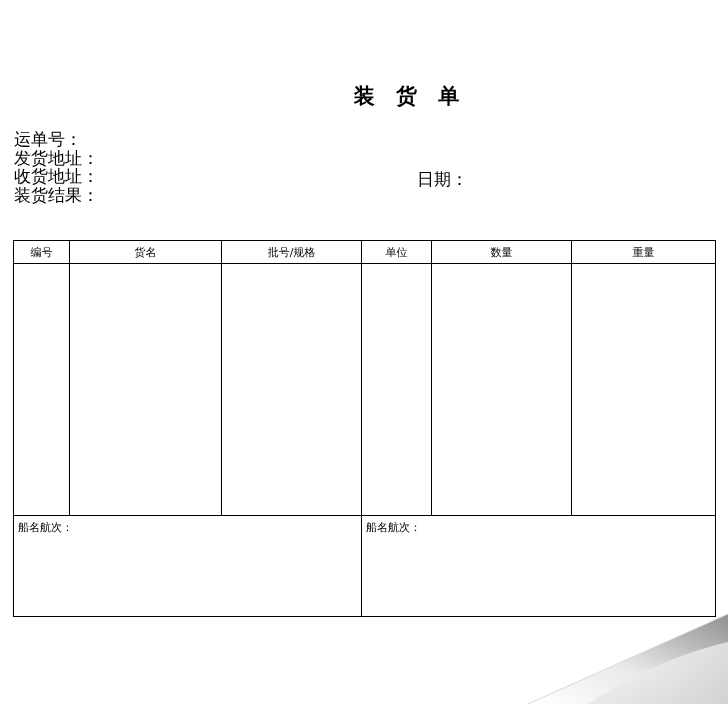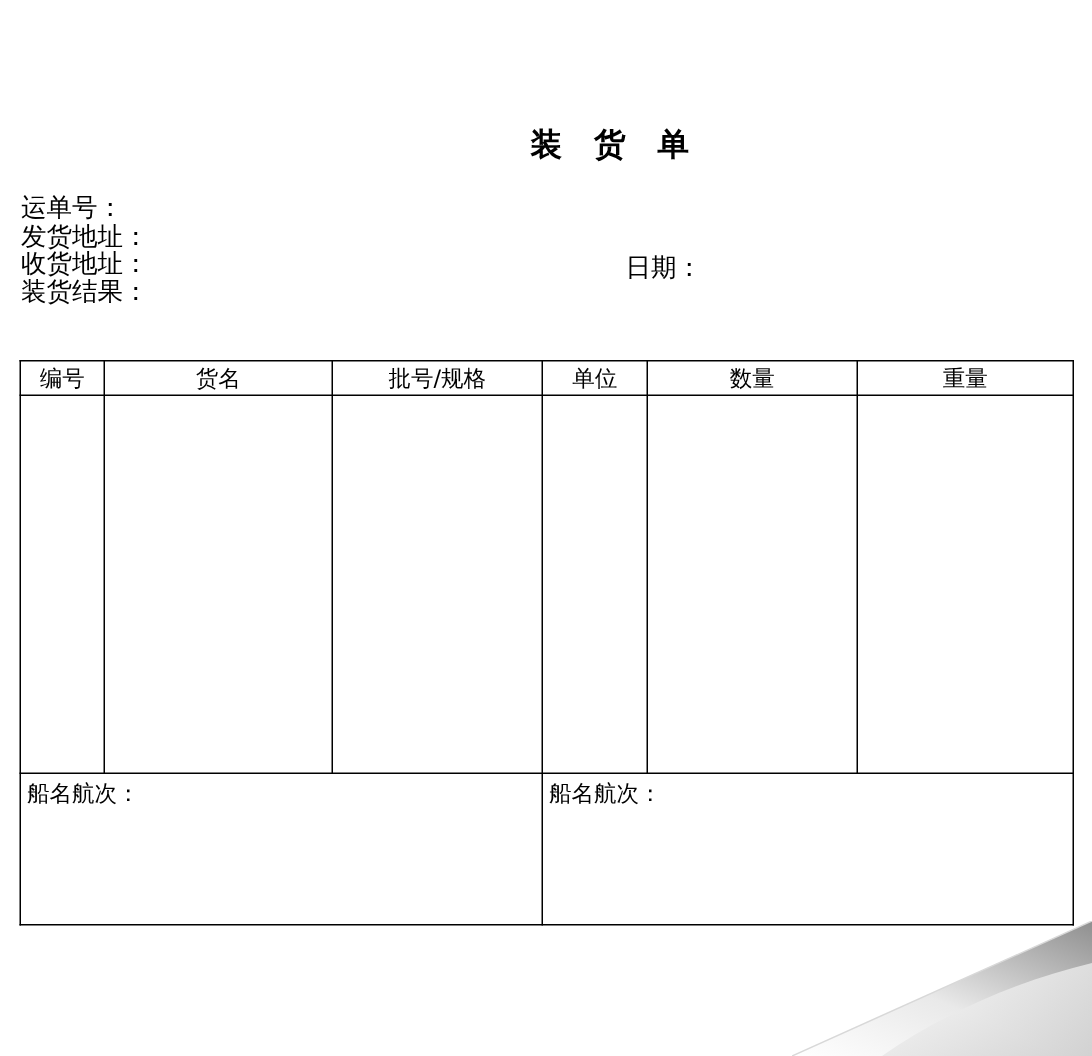--- a/index.html
+++ b/index.html
@@ -69,21 +69,21 @@
     top: 240px;
     width: 702px;
     border-collapse: collapse;
     table-layout: fixed;
   }
   .main-table td,
   .main-table th {
     border: 1px solid #000000;
     padding: 0;
     font-weight: normal;
-    font-size: 15px;
+    font-size: 11px;
     vertical-align: top;
   }
   .main-table thead th {
     height: 22px;
     text-align: center;
     vertical-align: middle;
   }
   .body-row td {
     height: 251px;
   }

